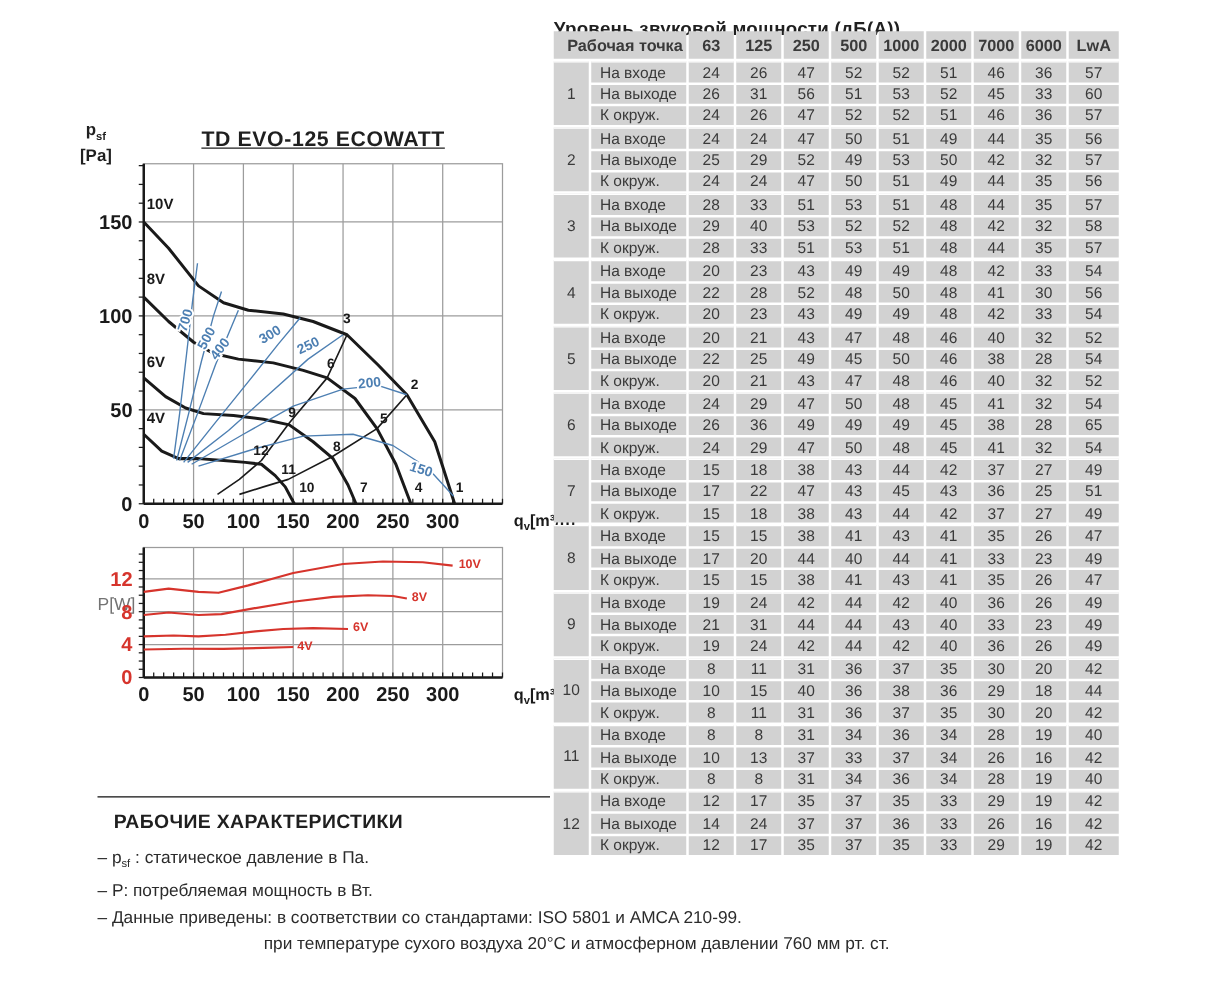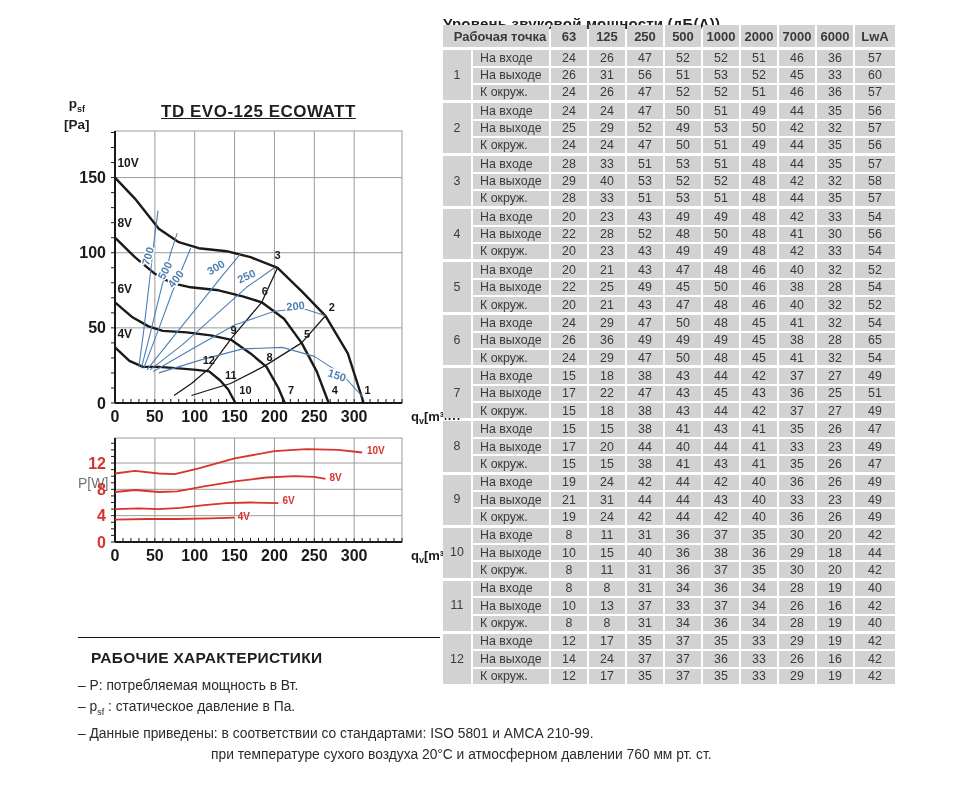--- a/index.html
+++ b/index.html
@@ -250,22 +250,22 @@
       <text x="259.4527777777778" y="52.78481012658228" fill="#d6342c" font-size="10" font-weight="bold" text-anchor="start">8V</text>
       <text x="212.41666666666666" y="76.48101265822785" fill="#d6342c" font-size="10" font-weight="bold" text-anchor="start">6V</text>
       <text x="167.77222222222224" y="91.62025316455697" fill="#d6342c" font-size="10" font-weight="bold" text-anchor="start">4V</text>
       <text x="341" y="132" fill="#1a1a1a" font-size="13" font-weight="bold"><tspan>q</tspan><tspan dy="3" font-size="9">v</tspan><tspan dy="-3">[m³/h]</tspan></text>
     </svg>
 
   <div class="abs" id="divider"></div>
 
   <div class="abs" id="notes">
     <div id="notes-heading">РАБОЧИЕ ХАРАКТЕРИСТИКИ</div>
+    <div class="note-line"><span>– p</span><sub>sf</sub><span> : статическое давление в Па.</span></div>
     <div class="note-line">– P: потребляемая мощность в Вт.</div>
-    <div class="note-line"><span>– p</span><sub>sf</sub><span> : статическое давление в Па.</span></div>
     <div class="note-line">– Данные приведены: в соответствии со стандартами: ISO 5801 и AMCA 210-99.</div>
     <div class="note-line indent">при температуре сухого воздуха 20°С и атмосферном давлении 760 мм рт. ст.</div>
   </div>
 
   <div class="abs" id="table-title">Уровень звуковой мощности (дБ(А))</div>
   <div class="abs" id="table-wrap">
     <table id="sound-table">
         <colgroup>
           <col style="width: 28px;">
           <col style="width: 76px;">

